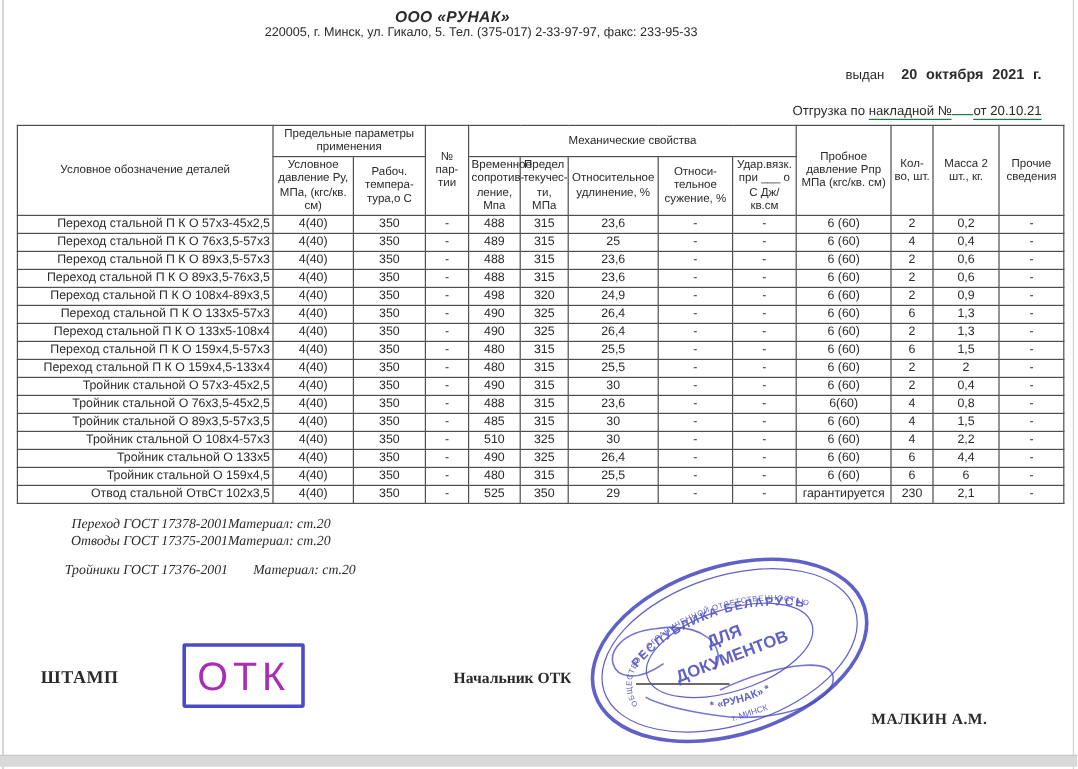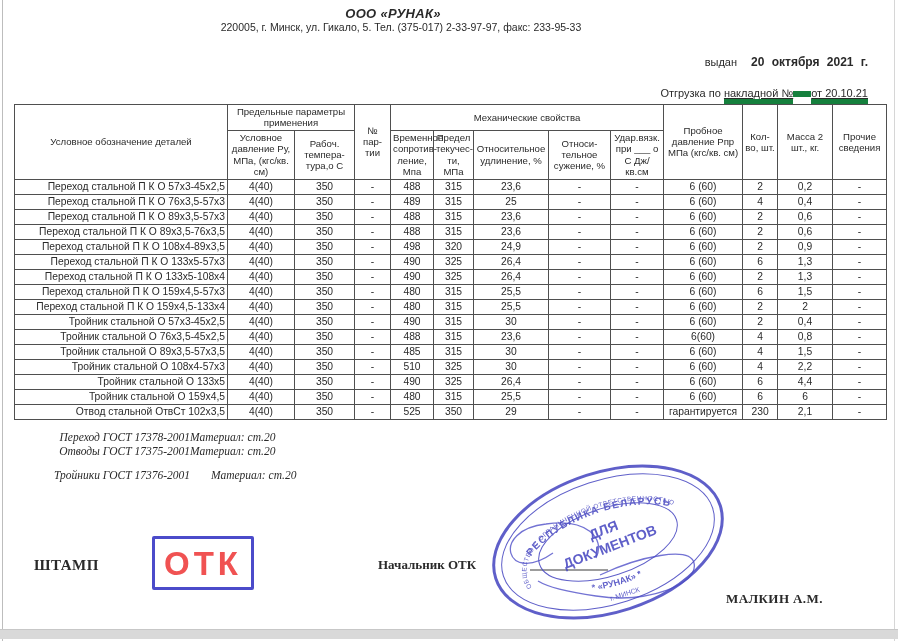--- a/index.html
+++ b/index.html
@@ -4,28 +4,28 @@
 <style>
   html,body{margin:0;padding:0;}
   body{background:#ffffff;font-family:"Liberation Sans",sans-serif;color:#2a2a2a;}
   .page{position:relative;width:898px;height:641px;background:#fff;overflow:hidden;}
   .edge-left{position:absolute;left:2px;top:0;width:1px;height:641px;background:#bdbdbd;}
   .edge-right{position:absolute;right:3px;top:0;width:1px;height:641px;background:#d6d6d6;}
   .edge-bottom{position:absolute;left:0;bottom:2px;width:898px;height:9px;background:#d9d9d9;border-top:1px solid #c7c7c7;}
 
   
   .company{position:absolute;top:6px;left:0;width:754px;text-align:center;
-    font-weight:bold;font-style:italic;font-size:13px;letter-spacing:.3px;padding-left:16px;}
+    font-weight:bold;font-style:italic;font-size:13px;letter-spacing:.3px;}
   .address{position:absolute;top:21px;left:0;width:802px;text-align:center;font-size:10.5px;}
   .title{position:absolute;top:33px;left:0;width:898px;text-align:center;
     font-weight:bold;font-size:17px;letter-spacing:.6px;word-spacing:6px;}
   .issued{position:absolute;top:55px;right:30px;font-size:11px;}
   .issued b{font-size:12px;margin-left:14px;word-spacing:4px;}
   .shipment{position:absolute;top:87px;right:30px;font-size:11px;white-space:nowrap;}
-  .shipment .u{border-bottom:6px solid #15803d;text-decoration:underline;}
+  .shipment .u{border-bottom:1px solid #15803d;}
   .shipment .fill{display:inline-block;width:18px;}
 
   
   table.cert{position:absolute;left:14px;top:104px;width:872px;border-collapse:collapse;
     table-layout:fixed;font-size:10.3px;}
   table.cert th,table.cert td{border:1px solid #4f4f4f;padding:0 2px;text-align:center;
     font-weight:normal;vertical-align:middle;}
   table.cert th{font-size:9.6px;line-height:1.18;padding:1px 2px;}
   table.cert td{height:14px;line-height:14px;font-size:10.3px;white-space:nowrap;overflow:hidden;}
   table.cert td.left{text-align:right;padding-left:6px;}
@@ -38,21 +38,21 @@
   .note-row{display:flex;margin-bottom:2px;text-align:right;}
   .note-row .nl{width:152px;}
   .note-row.gap{margin-top:12px;gap:21px;}
 
   
   .stamp-label{position:absolute;left:34px;top:557px;font-family:"Liberation Serif",serif;
     font-weight:bold;font-size:15px;letter-spacing:.5px;}
   .otk-box{position:absolute;left:152px;top:536px;width:96px;height:48px;
     border:3px solid #3c3cc6;border-radius:2px;display:flex;align-items:center;justify-content:center;
     opacity:.92;}
-  .otk-box span{color:#ef4444;font-weight:bold;font-size:33px;letter-spacing:4px;line-height:1;}
+  .otk-box span{color:#a21caf;font-weight:normal;font-size:33px;letter-spacing:4px;line-height:1;}
   .chief-label{position:absolute;left:378px;top:557px;font-family:"Liberation Serif",serif;
     font-weight:bold;font-size:13px;}
   .signer{position:absolute;left:726px;top:555px;font-family:"Liberation Serif",serif;
     font-weight:bold;font-size:13px;letter-spacing:.4px;margin-top:36px;}
   .sealwrap{position:absolute;left:478px;top:458px;width:420px;height:170px;}
 </style>
 </head>
 <body>
 
 <div class="page">

